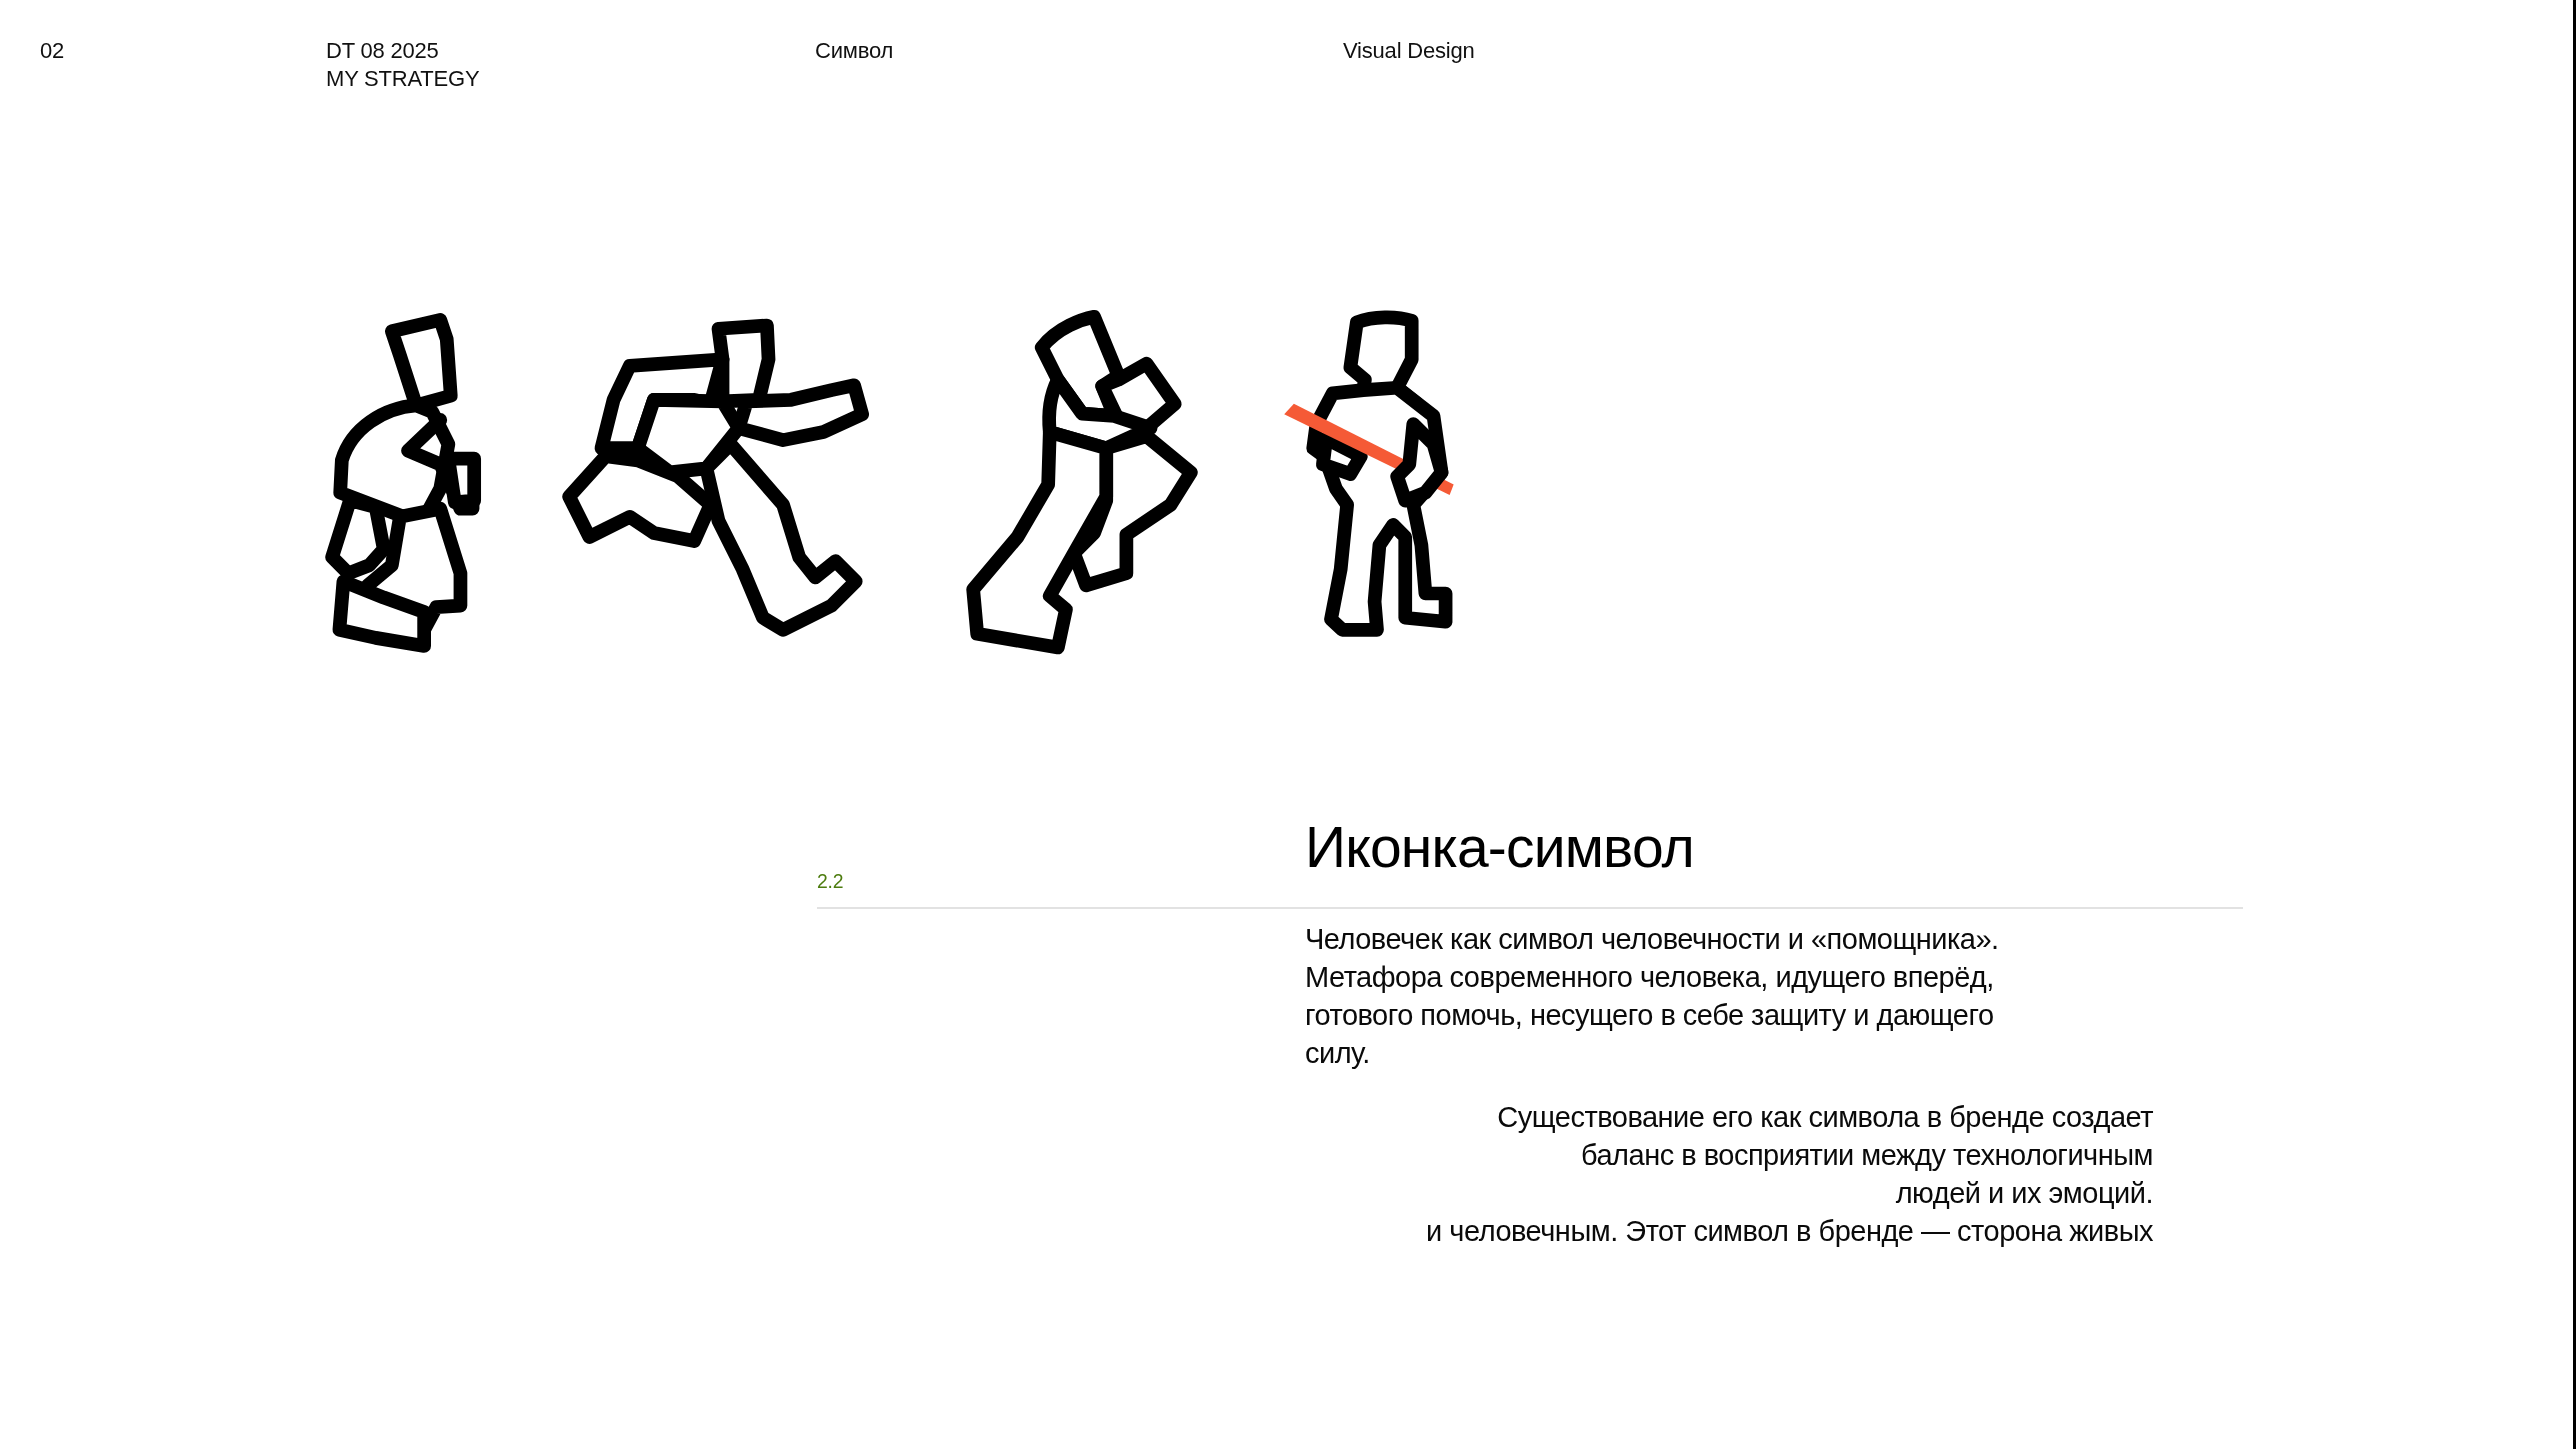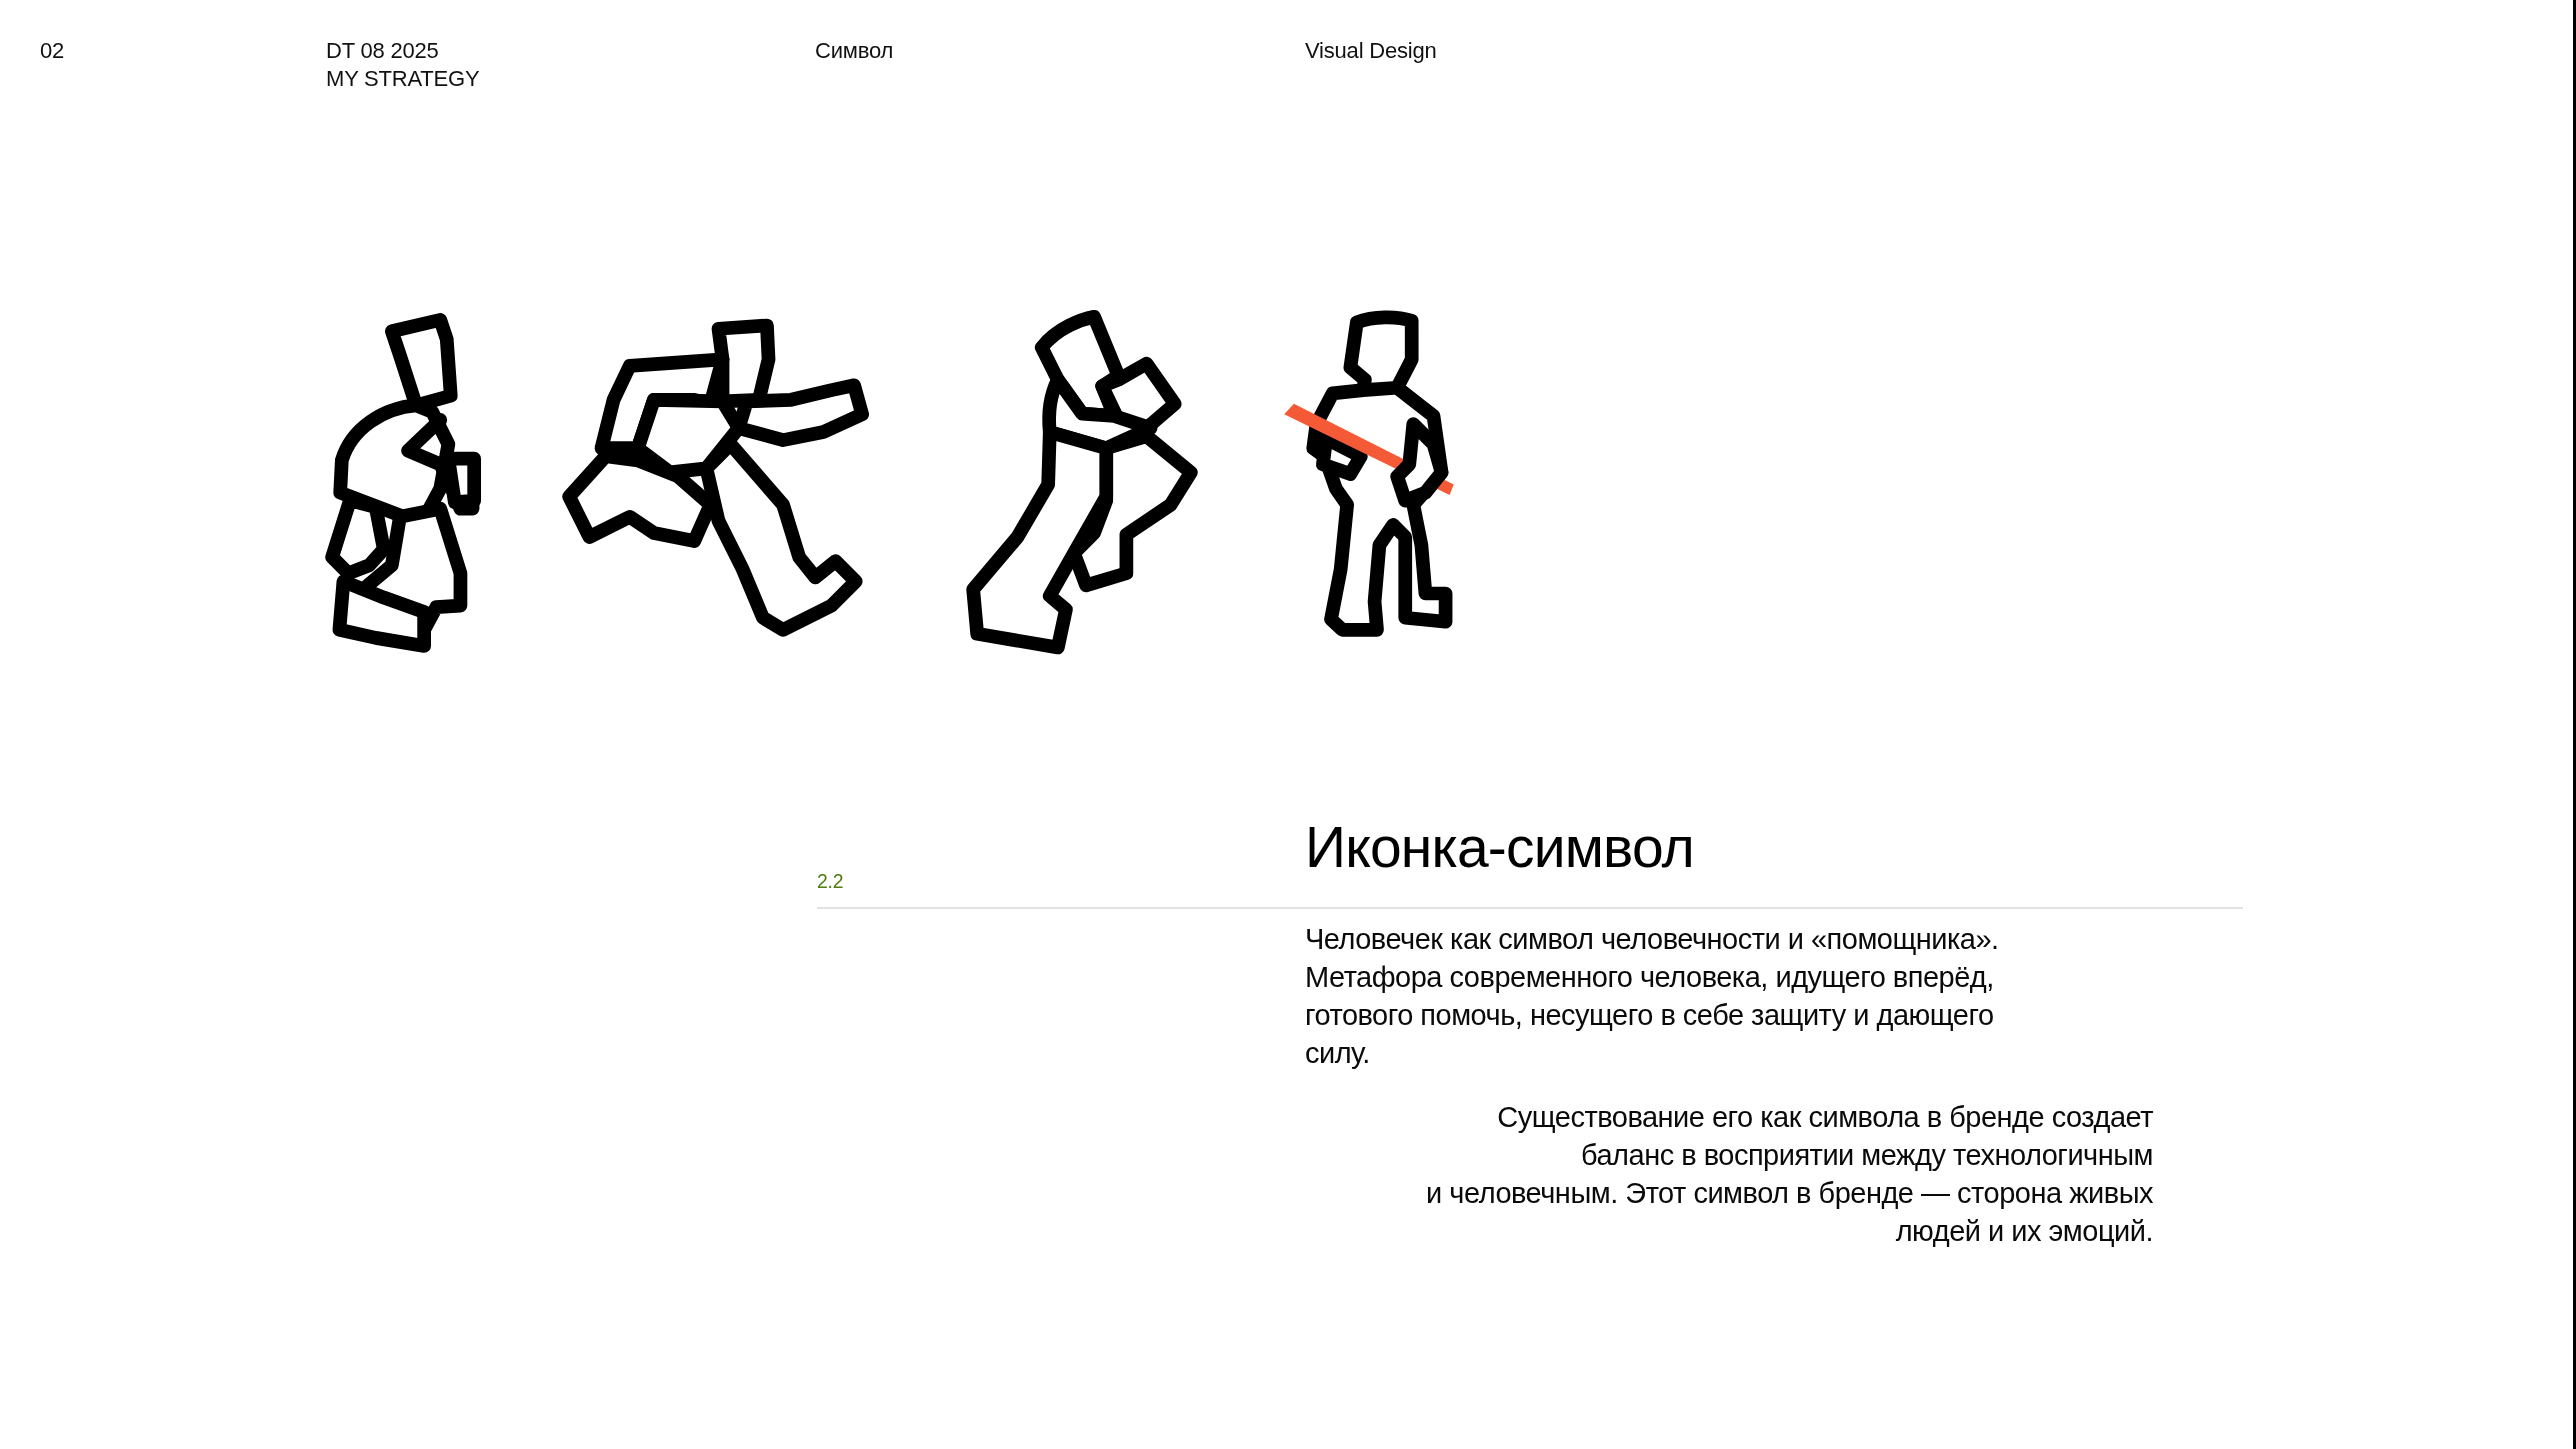--- a/index.html
+++ b/index.html
@@ -34,21 +34,21 @@
     }
     .para span { display: block; white-space: nowrap; }
   </style>
 </head>
 <body>
 
 <div class="abs meta" style="left:40px; top:37px;">02</div>
 <div class="abs meta" style="left:326px; top:37px;">DT 08 2025</div>
 <div class="abs meta" style="left:326px; top:65px;">MY STRATEGY</div>
 <div class="abs meta" style="left:815px; top:37px;">Символ</div>
-<div class="abs meta" style="left:1305px; top:37px;">Visual Design</div>
+<div class="abs meta" style="left:1343px; top:37px;">Visual Design</div>
 
 <div class="abs figure" style="left:319px; top:307px;">
   <svg width="178" height="347" viewBox="0 0 220 430">
 
     <path d="M90 30 L150 16 L158 40 L163 110 L120 122 L100 60 Z"></path>
 
     <path d="M120 122 C 80 125 40 150 28 190 L26 230 L110 262 L130 262 L150 225 L160 170 L140 130 Z"></path>
 
     <path d="M150 140 L110 178 L150 195 L160 215 L175 250 L190 250 L190 190 L160 190" class="inner"></path>
     <path d="M160 188 L192 188 L192 240 L168 242 Z"></path>
@@ -114,18 +114,18 @@
 
 <div class="abs para" style="left:1305px; top:920px;">
   <span>Человечек как символ человечности и «помощника».</span>
   <span>Метафора современного человека, идущего вперёд,</span>
   <span>готового помочь, несущего в себе защиту и дающего</span>
   <span>силу.</span>
 </div>
 <div class="abs para" style="left:1305px; top:1098px;text-align:right;">
   <span>Существование его как символа в бренде создает</span>
   <span>баланс в восприятии между технологичным</span>
+  <span>людей и их эмоций.</span>
   <span>и человечным. Этот символ в бренде — сторона живых</span>
-  <span>людей и их эмоций.</span>
 </div>
 
 <div class="right-edge"></div>
 
 
 </body></html>

